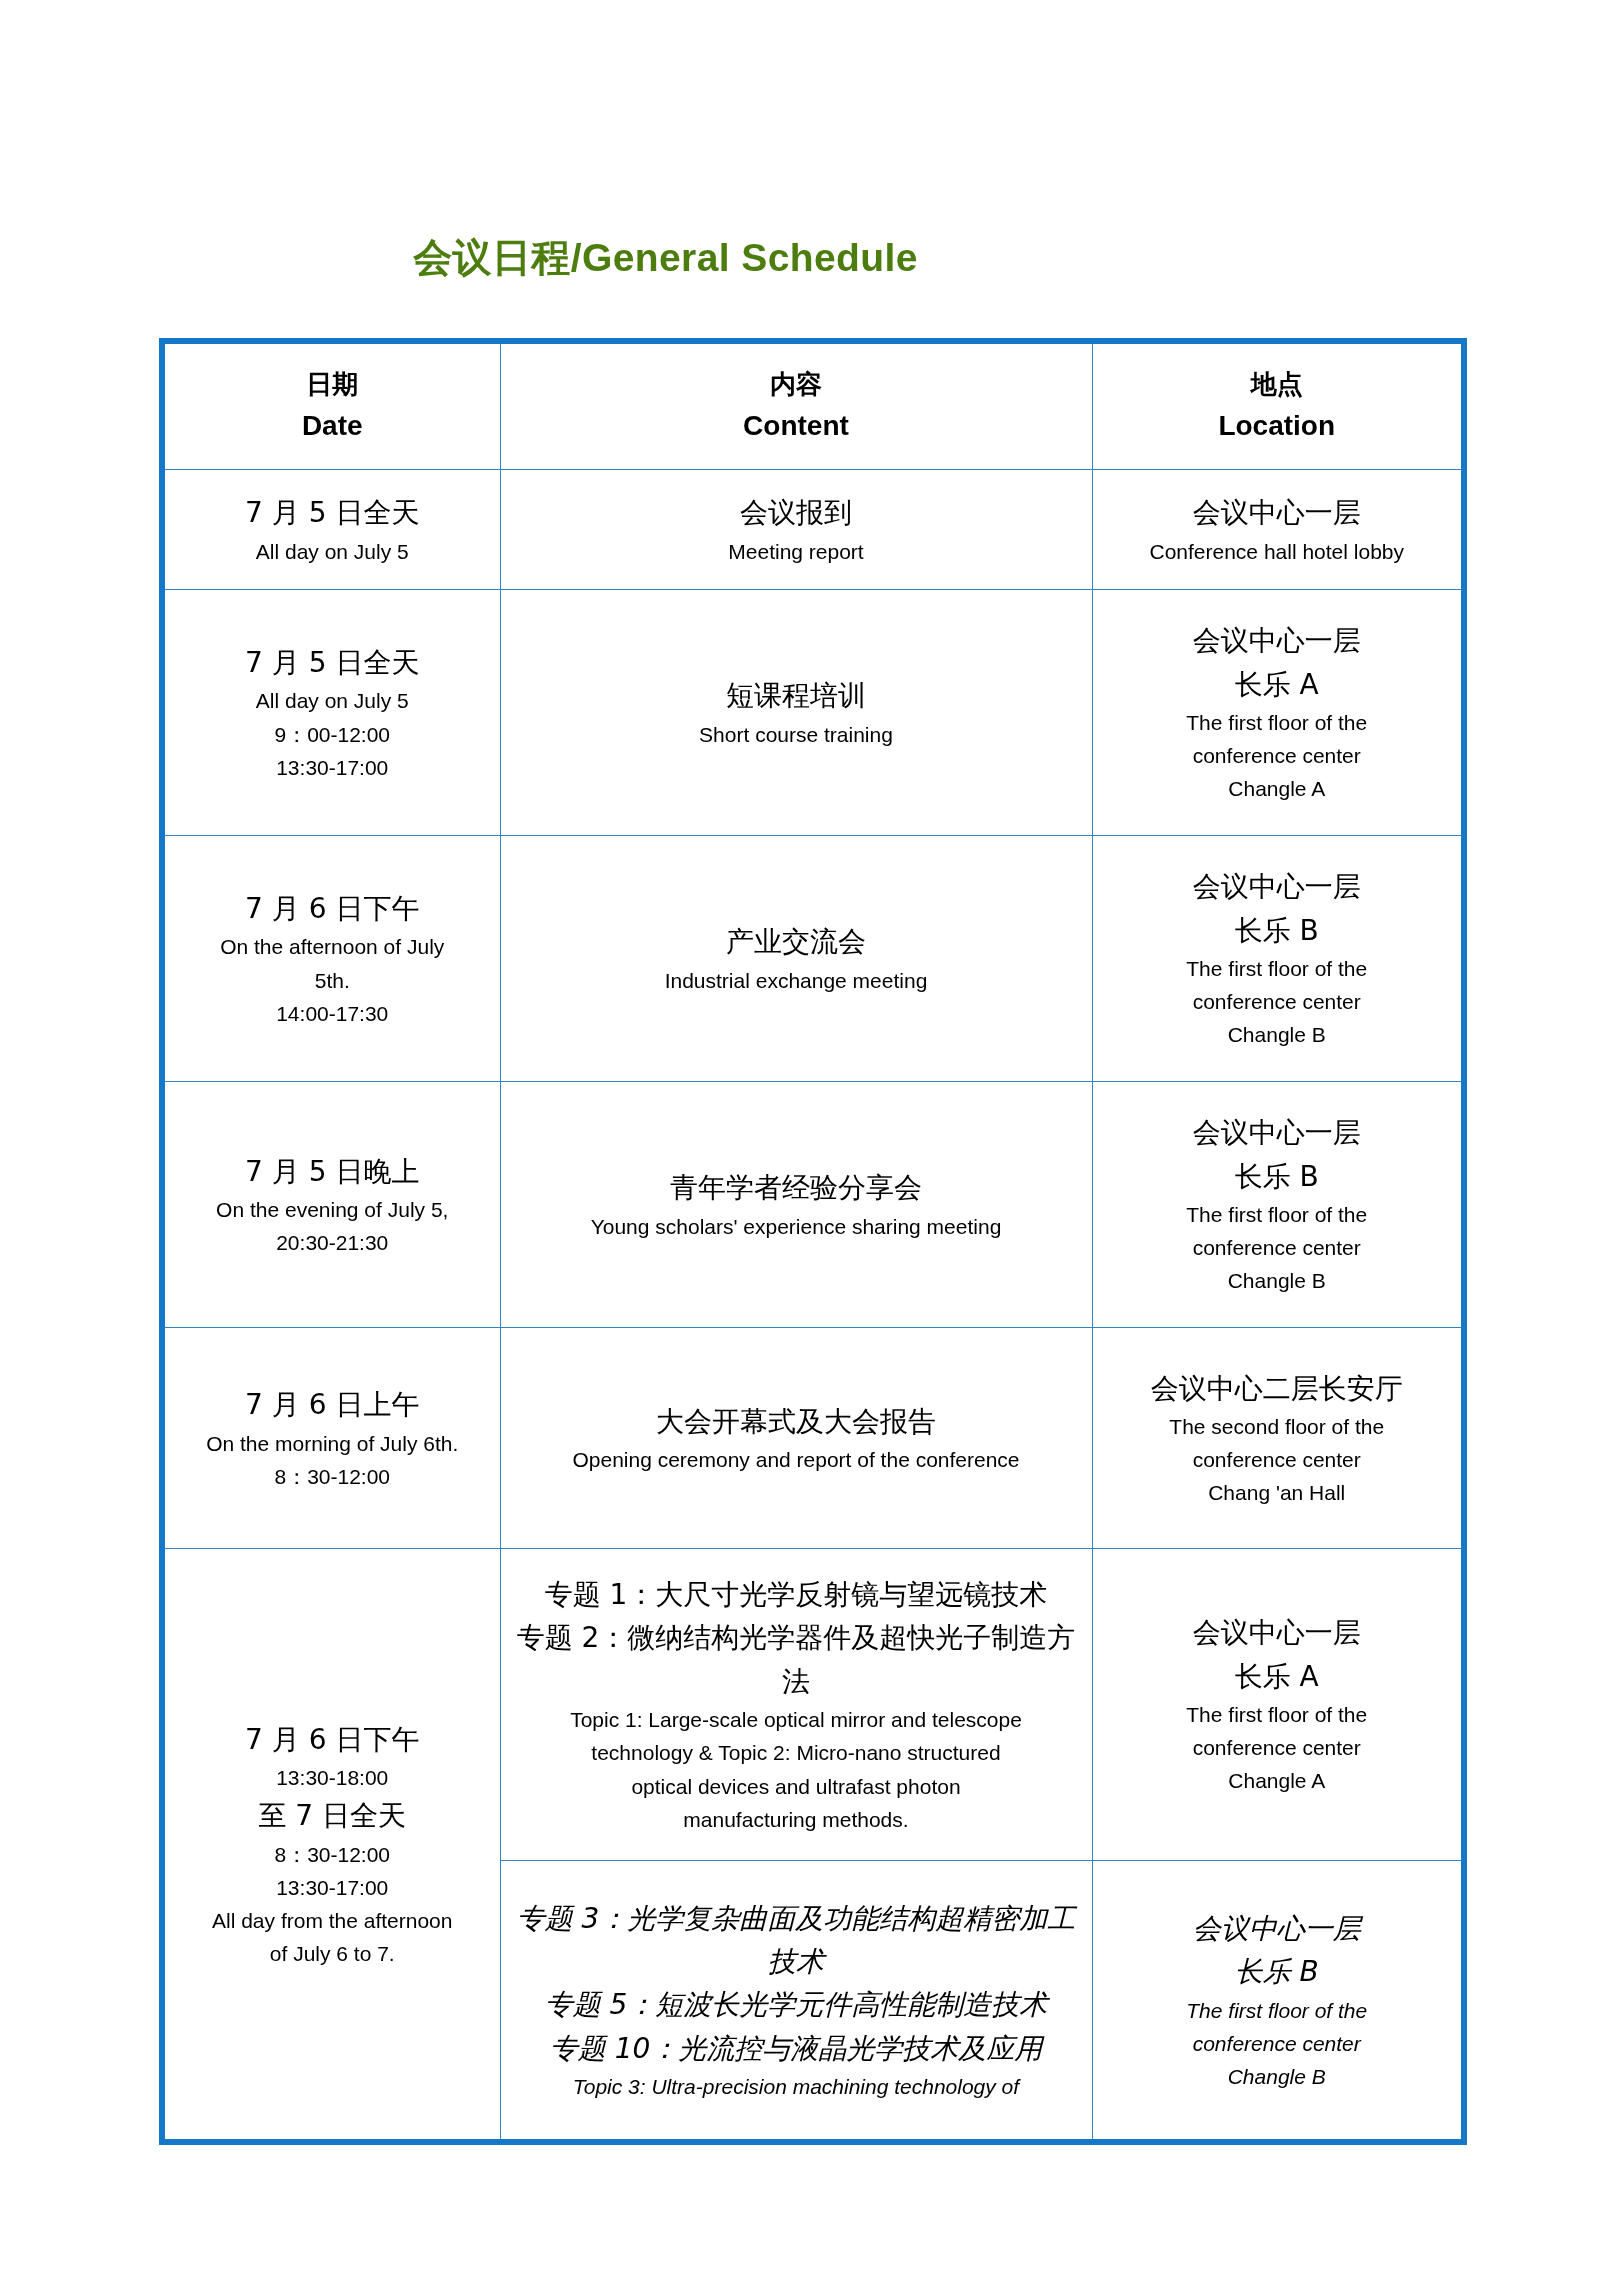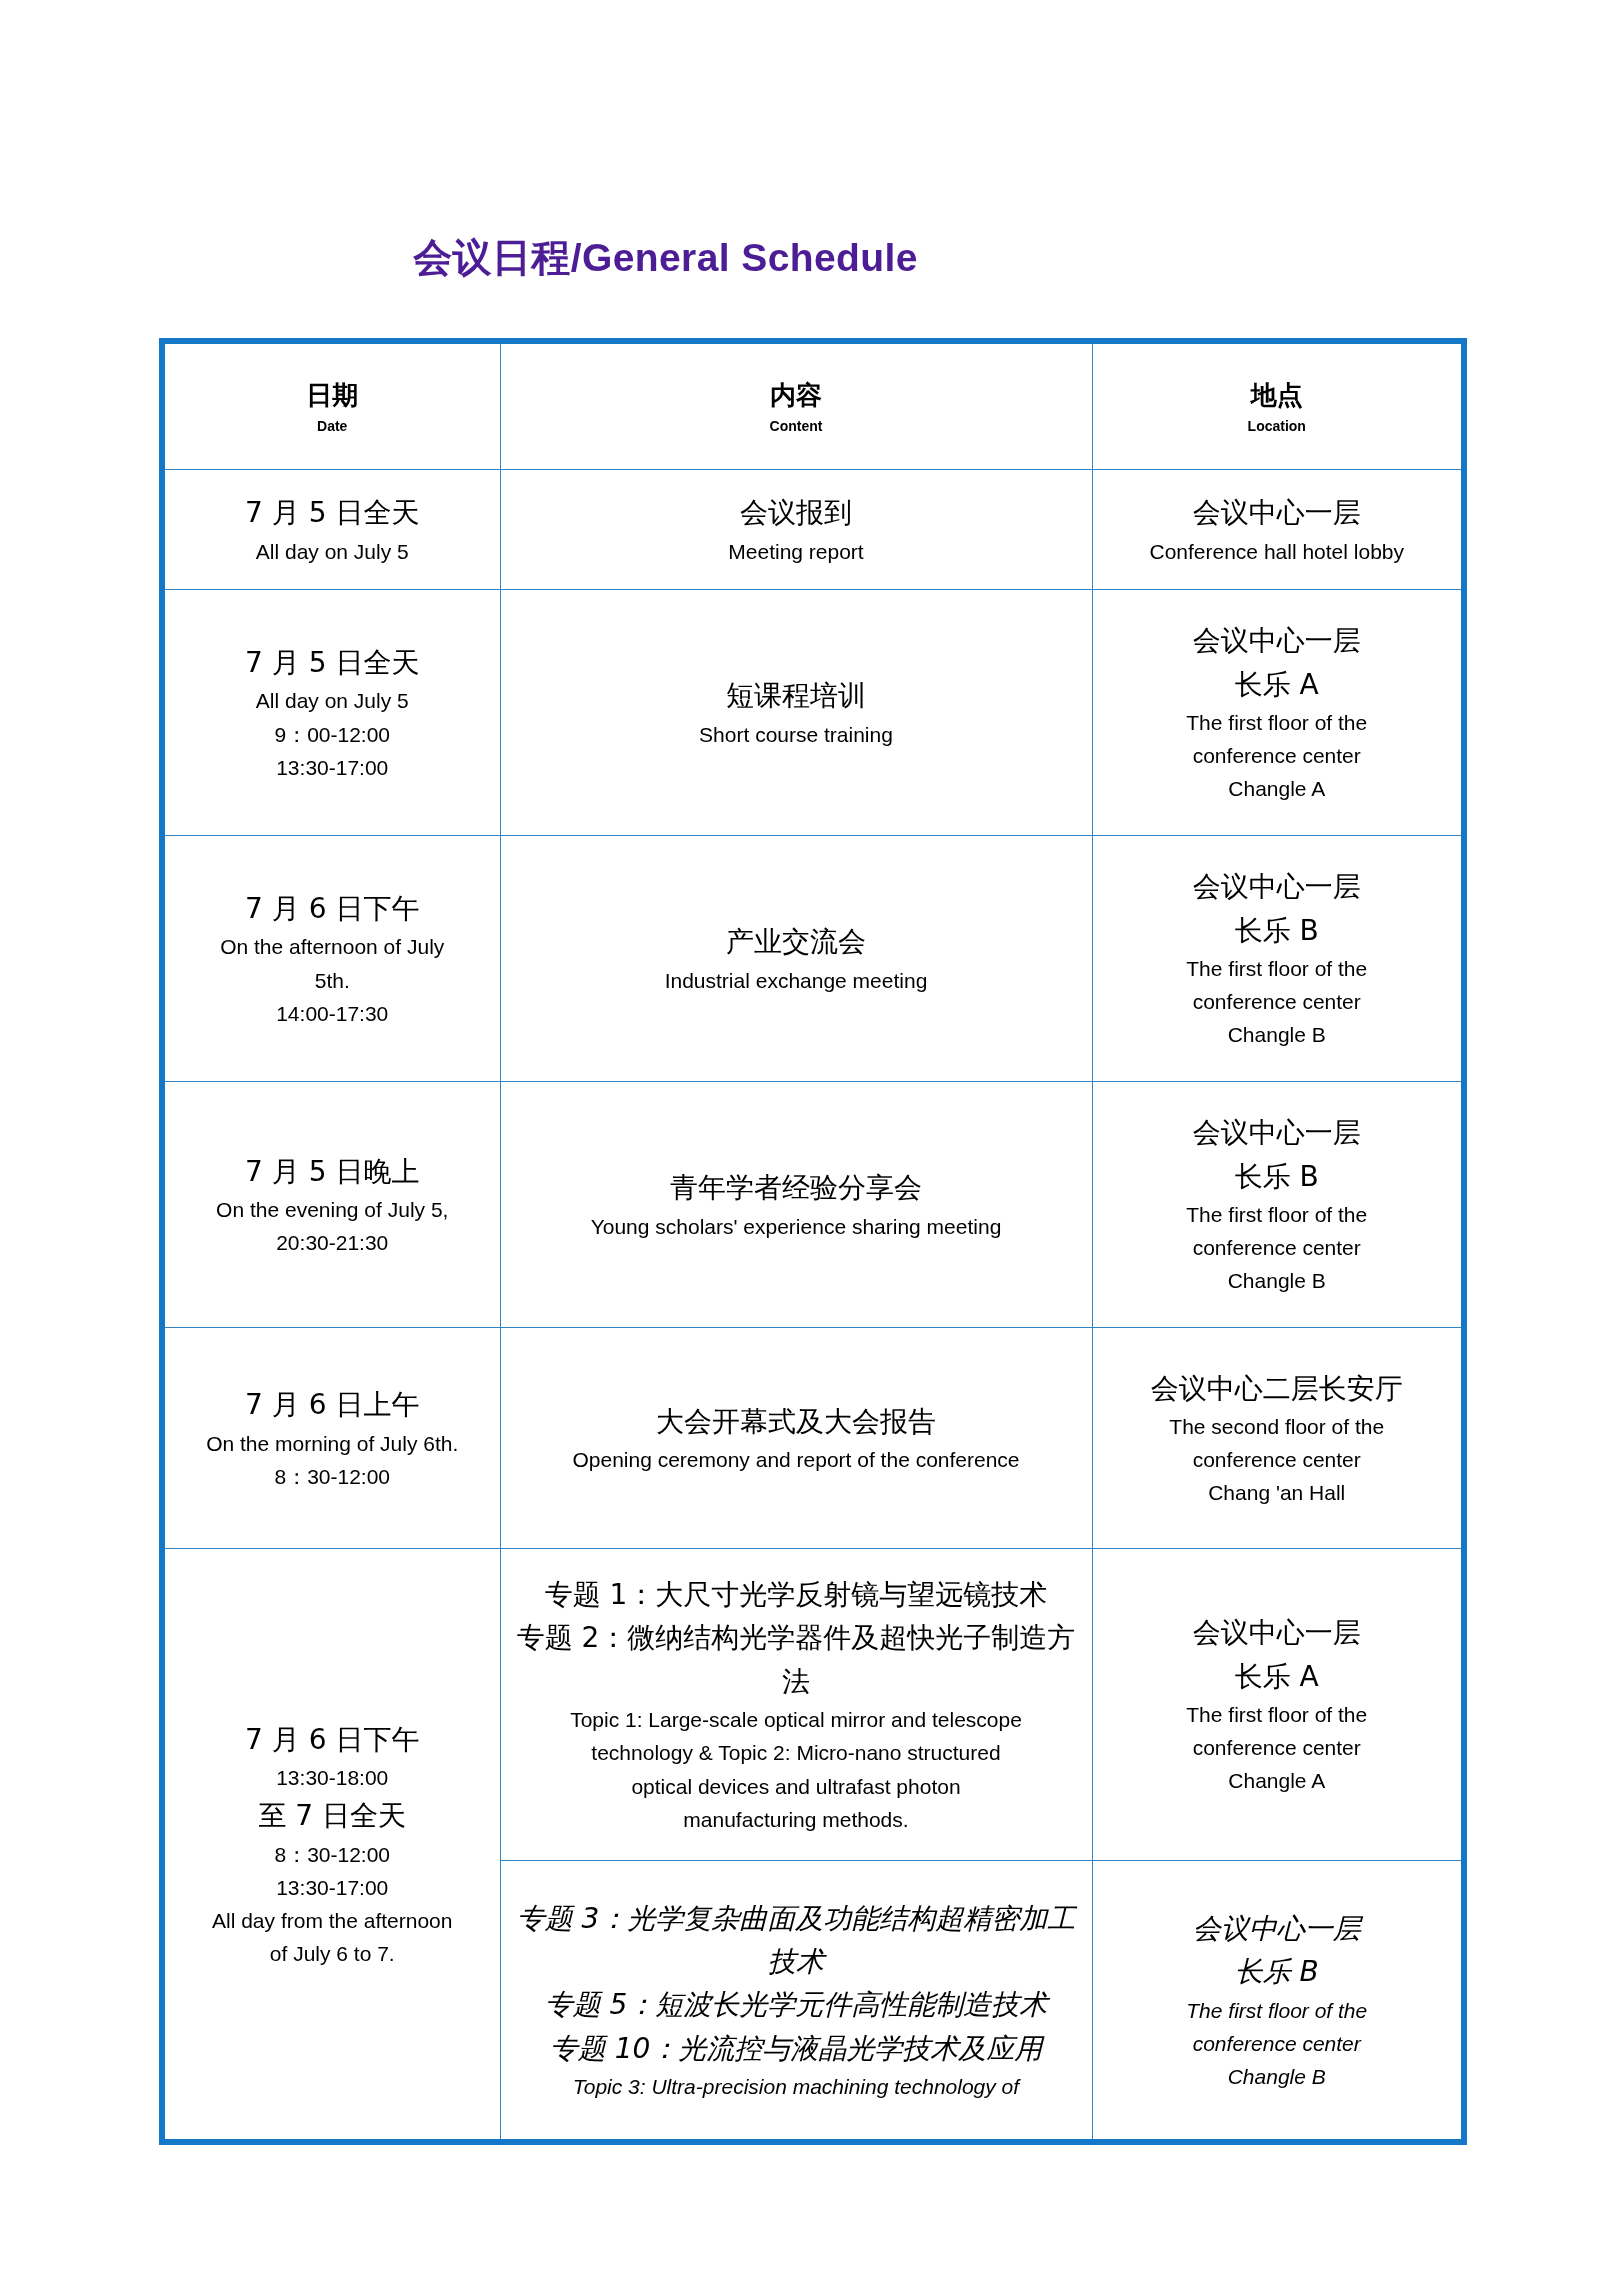--- a/index.html
+++ b/index.html
@@ -24,21 +24,21 @@
   }
 
   .doc-title {
     position: absolute;
     left: 0;
     top: 237px;
     width: 1331px;
     text-align: center;
     font-size: 39px;
     font-weight: bold;
-    color: #4c1d95;
+    color: #4d7c0f;
     letter-spacing: 0.4px;
     line-height: 1.1;
     white-space: nowrap;
   }
   .doc-title .zh { font-family: "DejaVu Sans", "Liberation Sans", sans-serif; }
   .doc-title .en { font-family: "Liberation Sans", "DejaVu Sans", sans-serif; }
 
   .schedule-table {
     position: absolute;
     left: 159px;
@@ -69,21 +69,21 @@
   }
   .hdr-zh {
     display: block;
     font-size: 26px;
     font-weight: bold;
     font-family: "DejaVu Sans", "Liberation Sans", sans-serif;
     line-height: 1.5;
   }
   .hdr-en {
     display: block;
-    font-size: 14px;
+    font-size: 28px;
     font-weight: bold;
     line-height: 1.6;
   }
 
   .ln { display: block; }
   .ln.zh {
     font-family: "DejaVu Sans", "Liberation Sans", sans-serif;
     font-size: 28px;
     line-height: 1.55;
   }

